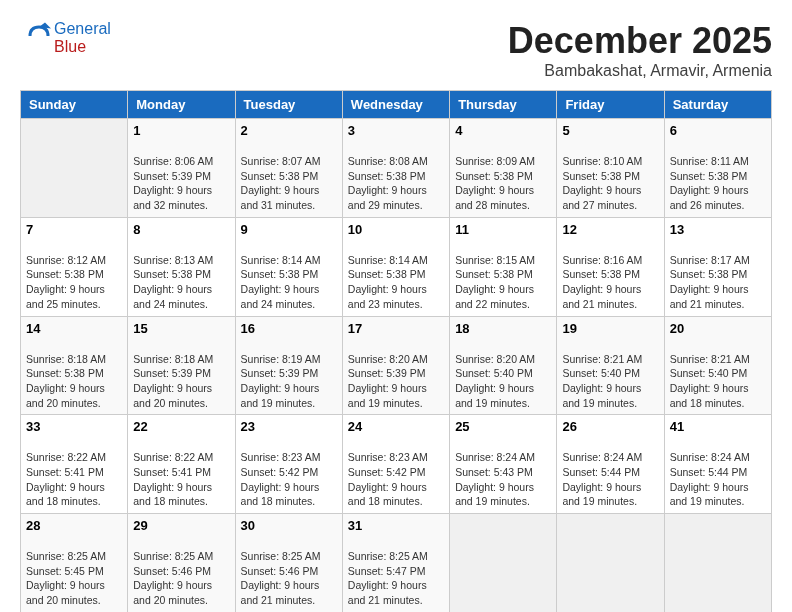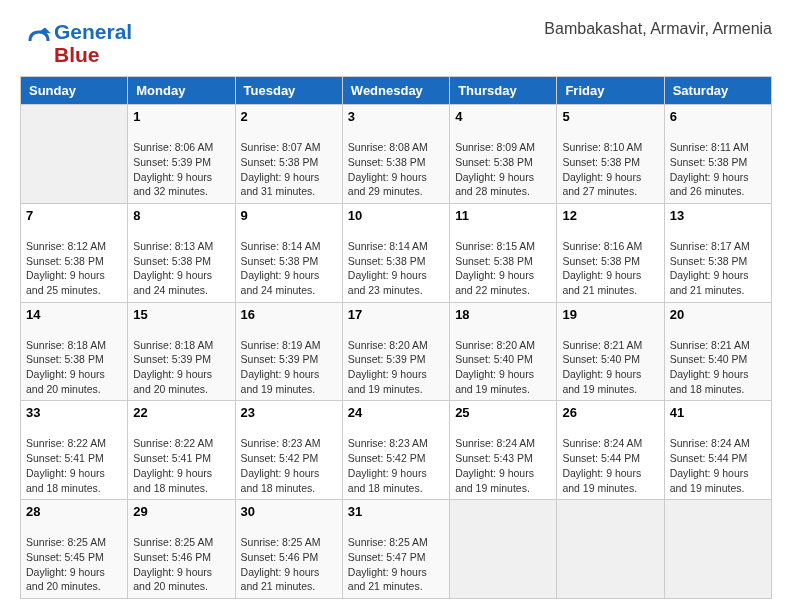--- a/index.html
+++ b/index.html
@@ -14,22 +14,22 @@
       display: flex;
       justify-content: space-between;
       align-items: flex-start;
       margin-bottom: 10px;
     }
     .logo {
       display: flex;
       align-items: center;
     }
     .logo-text {
-      font-size: 21px;
-      font-weight: bold;
+      font-size: 16px;
+      font-weight: normal;
       color: #333;
       line-height: 1.1;
     }
     .logo-text span {
       color: #1a6bbf;
     }
     .logo-icon {
       width: 30px;
       height: 30px;
       margin-left: 4px;
@@ -101,20 +101,21 @@
       </svg>
     </div>
     <div>
       <div class="logo-text">
         <span>General</span><br>
         <span style="color:#b91c1c">Blue</span>
       </div>
     </div>
   </div>
   <div class="title-block">
+    <div class="month-title">December 2025</div>
     <div class="subtitle">Bambakashat, Armavir, Armenia</div>
   </div>
 </div>
 
 <table>
   <thead>
     <tr>
     <th>Sunday</th>
         <th>Monday</th>
         <th>Tuesday</th>

